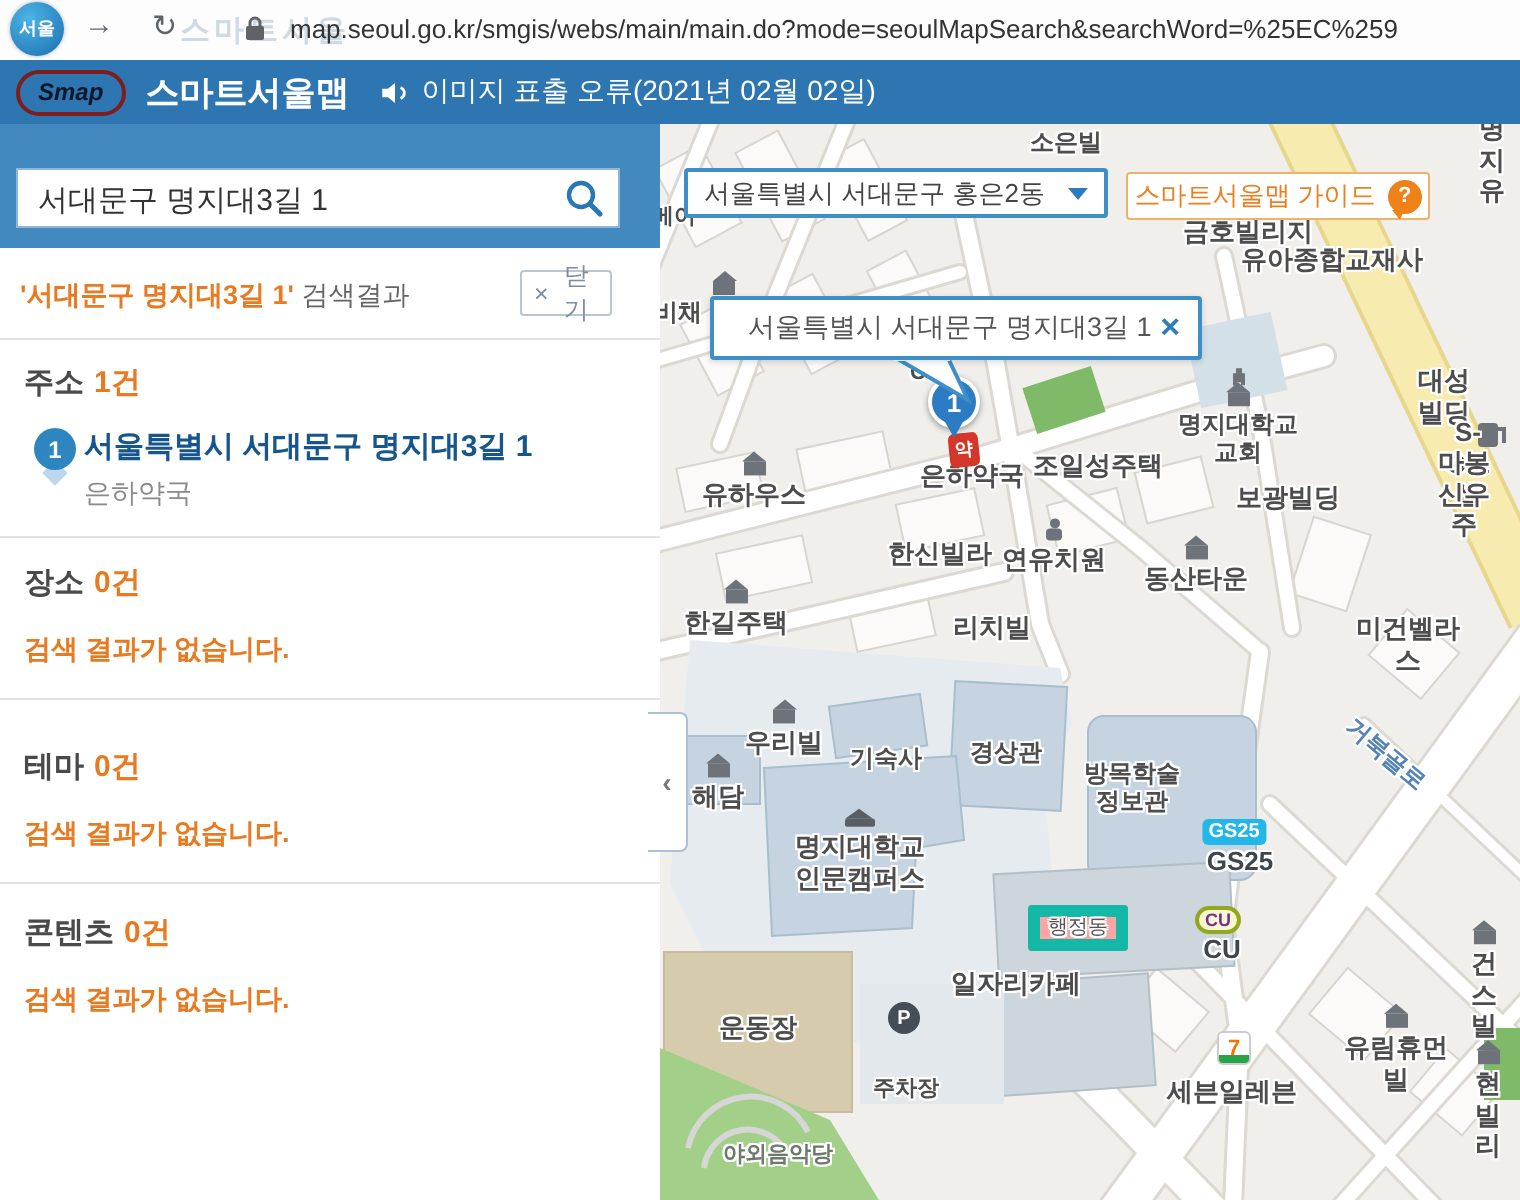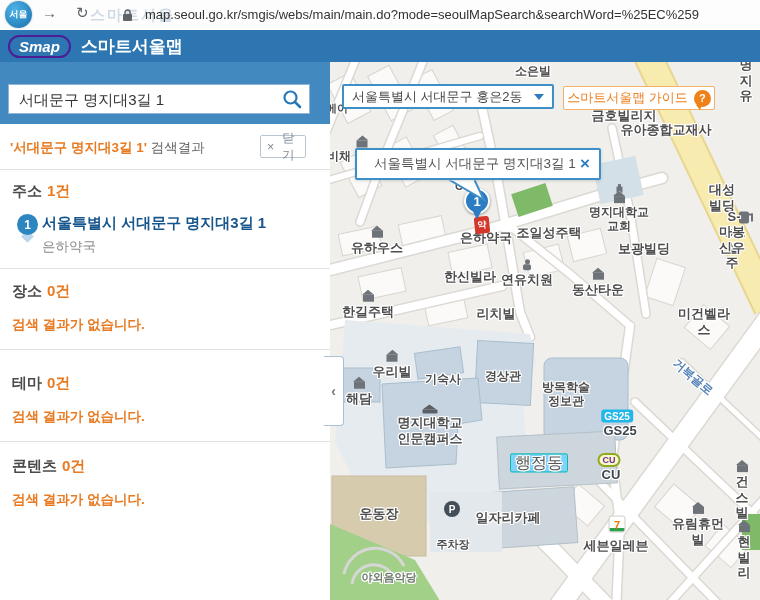--- a/index.html
+++ b/index.html
@@ -9,22 +9,22 @@
   .browser{position:absolute;left:0;top:0;width:760px;height:30px;background:#fdfdfd;border-bottom:1px solid #e5e5e5;}
   .favicon{position:absolute;left:5px;top:1px;width:27px;height:27px;border-radius:50%;
            background:radial-gradient(circle at 35% 30%,#4db3e6,#1a6fae);display:flex;align-items:center;justify-content:center;
            color:#fff;font-size:9px;font-weight:bold;box-shadow:0 0 2px rgba(0,0,0,.3);}
   .nav-glyph{position:absolute;top:4px;font-size:15px;color:#5f6368;}
   .ghost{position:absolute;left:90px;top:6px;font-size:15px;color:#4a759c;opacity:.25;font-weight:bold;letter-spacing:2px;}
   .lock{position:absolute;left:122px;top:8px;}
   .url{position:absolute;left:145px;top:7px;font-size:13px;color:#333;white-space:nowrap;}
   
   .hdr{position:absolute;left:0;top:30px;width:760px;height:32px;background:#2d76b2;display:flex;align-items:center;}
-  .smap-logo{margin-left:8px;border:2px solid #4c1d95;border-radius:14px;padding:0 9px;color:#ffffff;
-             font-weight:bold;font-style:italic;font-size:15px;line-height:19px;}
+  .smap-logo{margin-left:8px;border:2px solid #7f1d1d;border-radius:14px;padding:0 9px;color:#0f172a;
+             font-weight:bold;font-style:italic;font-size:12px;line-height:19px;}
   .hdr-title{color:#fff;font-weight:bold;font-size:17px;margin-left:10px;}
   .hdr-notice{color:#fff;font-size:14px;margin-left:14px;display:flex;align-items:center;gap:5px;}
   
   .sb{position:absolute;left:0;top:62px;width:330px;height:538px;background:#fff;border-right:1px solid #ccd8e2;}
   .search-panel{position:absolute;left:0;top:0;width:330px;height:62px;background:#4289c0;}
   .search-box{position:absolute;left:8px;top:22px;width:302px;height:30px;background:#fff;border:1px solid #8fb6d6;box-sizing:border-box;}
   .search-box input{position:absolute;left:8px;top:2px;width:255px;height:24px;border:none;outline:none;font-size:15px;color:#333;
                     font-family:inherit;background:transparent;}
   .search-btn{position:absolute;right:6px;top:4px;width:22px;height:22px;border:none;background:transparent;cursor:pointer;padding:0;}
   .result-head{position:absolute;left:0;top:62px;width:330px;height:46px;border-bottom:1px solid #e2e2e2;box-sizing:border-box;}
@@ -48,21 +48,21 @@
   
   .map{position:absolute;left:330px;top:62px;width:430px;height:538px;overflow:hidden;background:#f1efeb;}
   .ml{position:absolute;transform:translate(-50%,-50%);text-align:center;color:#4d4d4d;font-size:12px;line-height:1.2;
       white-space:pre-line;z-index:4;font-weight:bold;
       text-shadow:-1px 0 #fff,1px 0 #fff,0 -1px #fff,0 1px #fff,-1px -1px #fff,1px 1px #fff,1px -1px #fff,-1px 1px #fff;}
   .ml.big{font-size:13px;}
   .ml.small{font-size:11px;}
   .ml.road{color:#5583b5;}
   .ml.gs{color:#3f454d;}
   .ml.green-lbl{color:#6d7a6b;}
-  .ml.tag span{background:#7dd3fc;border:1px solid #14b8a6;border-radius:2px;padding:0 4px;font-size:16px;color:#555;font-weight:normal;}
+  .ml.tag span{background:#fca5a5;border:6px solid #14b8a6;border-radius:2px;padding:0 4px;font-size:10px;color:#555;font-weight:normal;}
   .mi{display:block;margin:0 auto 2px;}
   .mi-house{width:11px;height:7px;background:#6e737a;position:relative;margin-top:6px;}
   .mi-house::before{content:"";position:absolute;left:-0.5px;top:-5px;border-left:6px solid transparent;border-right:6px solid transparent;border-bottom:5px solid #6e737a;}
   .mi-church{width:11px;height:7px;background:#6e737a;position:relative;margin-top:12px;}
   .mi-church::before{content:"";position:absolute;left:-0.5px;top:-5px;border-left:6px solid transparent;border-right:6px solid transparent;border-bottom:5px solid #6e737a;}
   .mi-church::after{content:"";position:absolute;left:4px;top:-12px;width:3px;height:7px;background:#6e737a;box-shadow:-2px 2px 0 -0.5px #6e737a,2px 2px 0 -0.5px #6e737a;}
   .mi-grad{width:15px;height:4px;background:#5a5f66;border-radius:1px;position:relative;margin-top:8px;}
   .mi-grad::before{content:"";position:absolute;left:0;top:-5px;border-left:7.5px solid transparent;border-right:7.5px solid transparent;border-bottom:5px solid #5a5f66;}
   .mi-kid{width:10px;height:11px;position:relative;margin-top:3px;}
   .mi-kid::before{content:"";position:absolute;left:2.5px;top:0;width:5px;height:5px;border-radius:50%;background:#6e737a;}
@@ -117,20 +117,27 @@
           <rect x="1" y="5" width="9" height="7" rx="1" fill="#5f6368"></rect>
           <path d="M3 5V3.5a2.5 2.5 0 0 1 5 0V5" fill="none" stroke="#5f6368" stroke-width="1.5"></path>
         </svg>
     </span>
     <span class="url">map.seoul.go.kr/smgis/webs/main/main.do?mode=seoulMapSearch&amp;searchWord=%25EC%259</span>
   </div>
 
   <div class="hdr">
     <span class="smap-logo">Smap</span>
     <span class="hdr-title">스마트서울맵</span>
+    <span class="hdr-notice">
+      <svg width="17" height="17" viewBox="0 0 24 24">
+          <path d="M3 9v6h4l5 4V5L7 9H3z" fill="#fff"></path>
+          <path d="M16 8c1.6 1 2.6 2.3 2.6 4s-1 3-2.6 4" stroke="#fff" stroke-width="2" fill="none"></path>
+        </svg>
+      <span>이미지 표출 오류(2021년 02월 02일)</span>
+    </span>
   </div>
 
   <div class="sb">
     <div class="search-panel">
       <div class="search-box">
         <input type="text" value="서대문구 명지대3길 1" style="">
         <button class="search-btn">
           <svg width="20" height="20" viewBox="0 0 20 20">
               <circle cx="8.5" cy="8.5" r="6" fill="none" stroke="#2878b8" stroke-width="2.2"></circle>
               <line x1="13" y1="13" x2="18" y2="18" stroke="#2878b8" stroke-width="2.6" stroke-linecap="round"></line>
@@ -302,21 +309,21 @@
         <div class="ml" style="left: 236px; top: 332px;"><span>방목학술
 정보관</span></div>
         <div class="ml big" style="left: 29px; top: 329px;"><i class="mi mi-house"></i><span>해담</span></div>
         <div class="ml big" style="left: 100px; top: 362px;"><i class="mi mi-grad"></i><span>명지대학교
 인문캠퍼스</span></div>
         <div class="ml big gs" style="left: 290px; top: 369px;"><span>GS25</span></div>
         <div class="ml road" style="left: 363px; top: 315px; transform: translate(-50%, -50%) rotate(40deg);"><span>거북골로</span></div>
         <div class="ml tag" style="left: 209px; top: 401px;"><span>행정동</span></div>
         <div class="ml big" style="left: 49px; top: 452px;"><span>운동장</span></div>
         <div class="ml small" style="left: 123px; top: 483px; text-align: center;"><span>주차장</span></div>
-        <div class="ml big" style="left: 178px; top: 456px;"><span>일자리카페</span></div>
+        <div class="ml big" style="left: 178px; top: 430px;"><span>일자리카페</span></div>
         <div class="ml big gs" style="left: 281px; top: 413px;"><span>CU</span></div>
         <div class="ml big" style="left: 286px; top: 484px;"><span>세븐일레븐</span></div>
         <div class="ml big" style="left: 368px; top: 462px;"><i class="mi mi-house"></i><span>유림휴먼빌</span></div>
         <div class="ml big" style="left: 412px; top: 428px;"><i class="mi mi-house"></i><span>건스빌</span></div>
         <div class="ml big" style="left: 414px; top: 488px;"><i class="mi mi-house"></i><span>현빌리</span></div>
         <div class="ml small green-lbl" style="left: 59px; top: 516px;"><span>야외음악당</span></div>
         <div class="poi poi-pharmacy" style="left: 152px; top: 163px;">약</div>
         <div class="poi poi-marker" style="left: 147px; top: 139px;">1</div>
         <div class="poi poi-gs25" style="left: 287px; top: 354px;">GS25</div>
         <div class="poi poi-cu" style="left: 279px; top: 398px;">CU</div>

